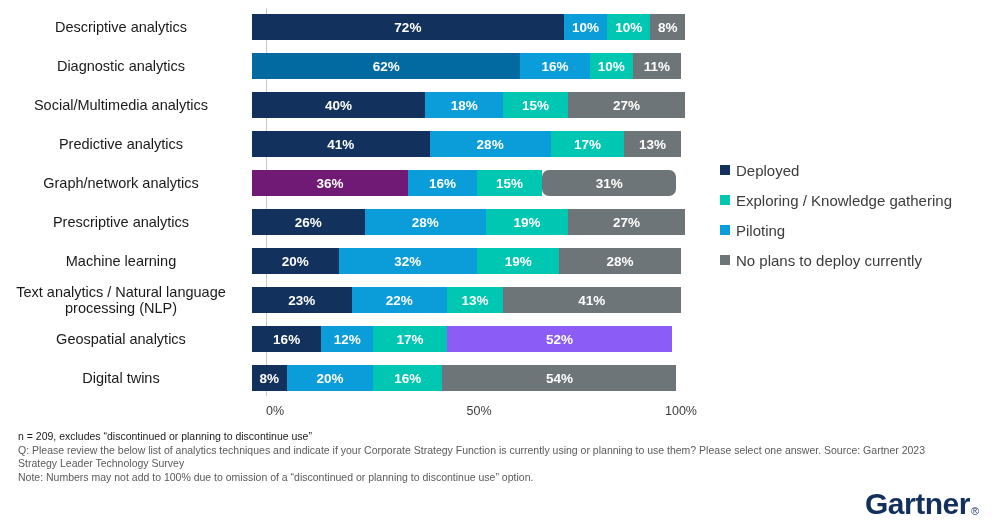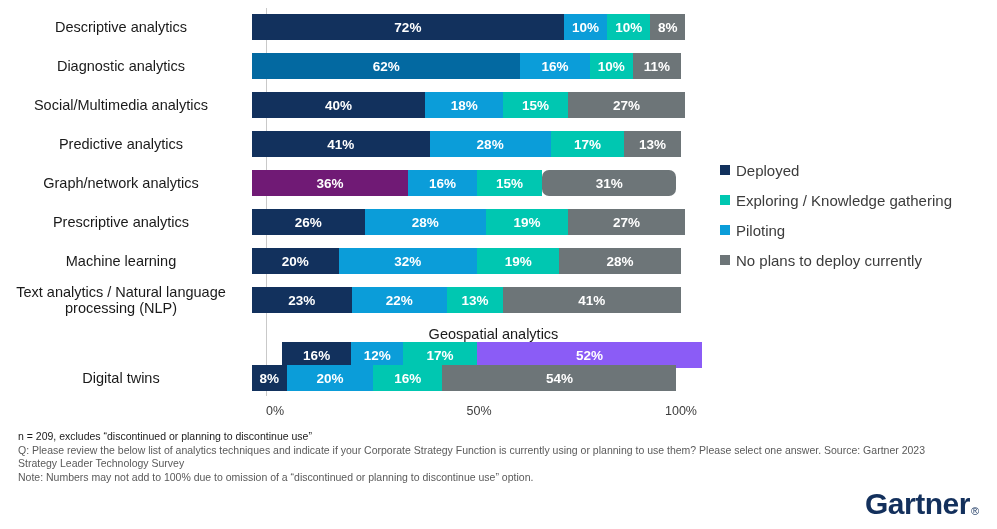--- a/index.html
+++ b/index.html
@@ -290,21 +290,21 @@
             <span>22%</span>
           </div>
           <div class="seg" style="width: 56.29px; background: rgb(0, 199, 177);">
             <span>13%</span>
           </div>
           <div class="seg" style="width: 177.53px; background: rgb(109, 117, 120);">
             <span>41%</span>
           </div>
         </div>
       </div>
-      <div class="row" style="top: 326px; flex-direction: column;">
+      <div class="row" style="top: 326px;">
         <div class="cat-label">Geospatial analytics</div>
         <div class="bar-track">
           <div class="seg" style="width: 69.28px; background: rgb(18, 49, 93);">
             <span>16%</span>
           </div>
           <div class="seg" style="width: 51.96px; background: rgb(11, 157, 217);">
             <span>12%</span>
           </div>
           <div class="seg" style="width: 73.61px; background: rgb(0, 199, 177);">
             <span>17%</span>

